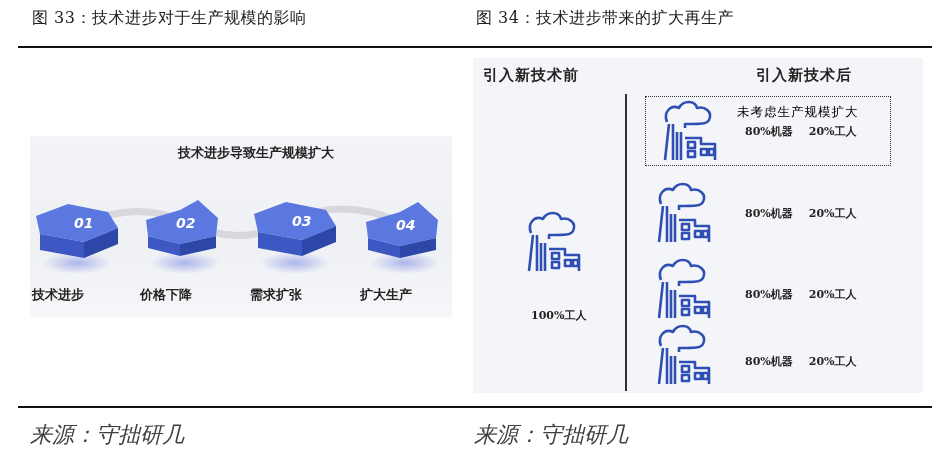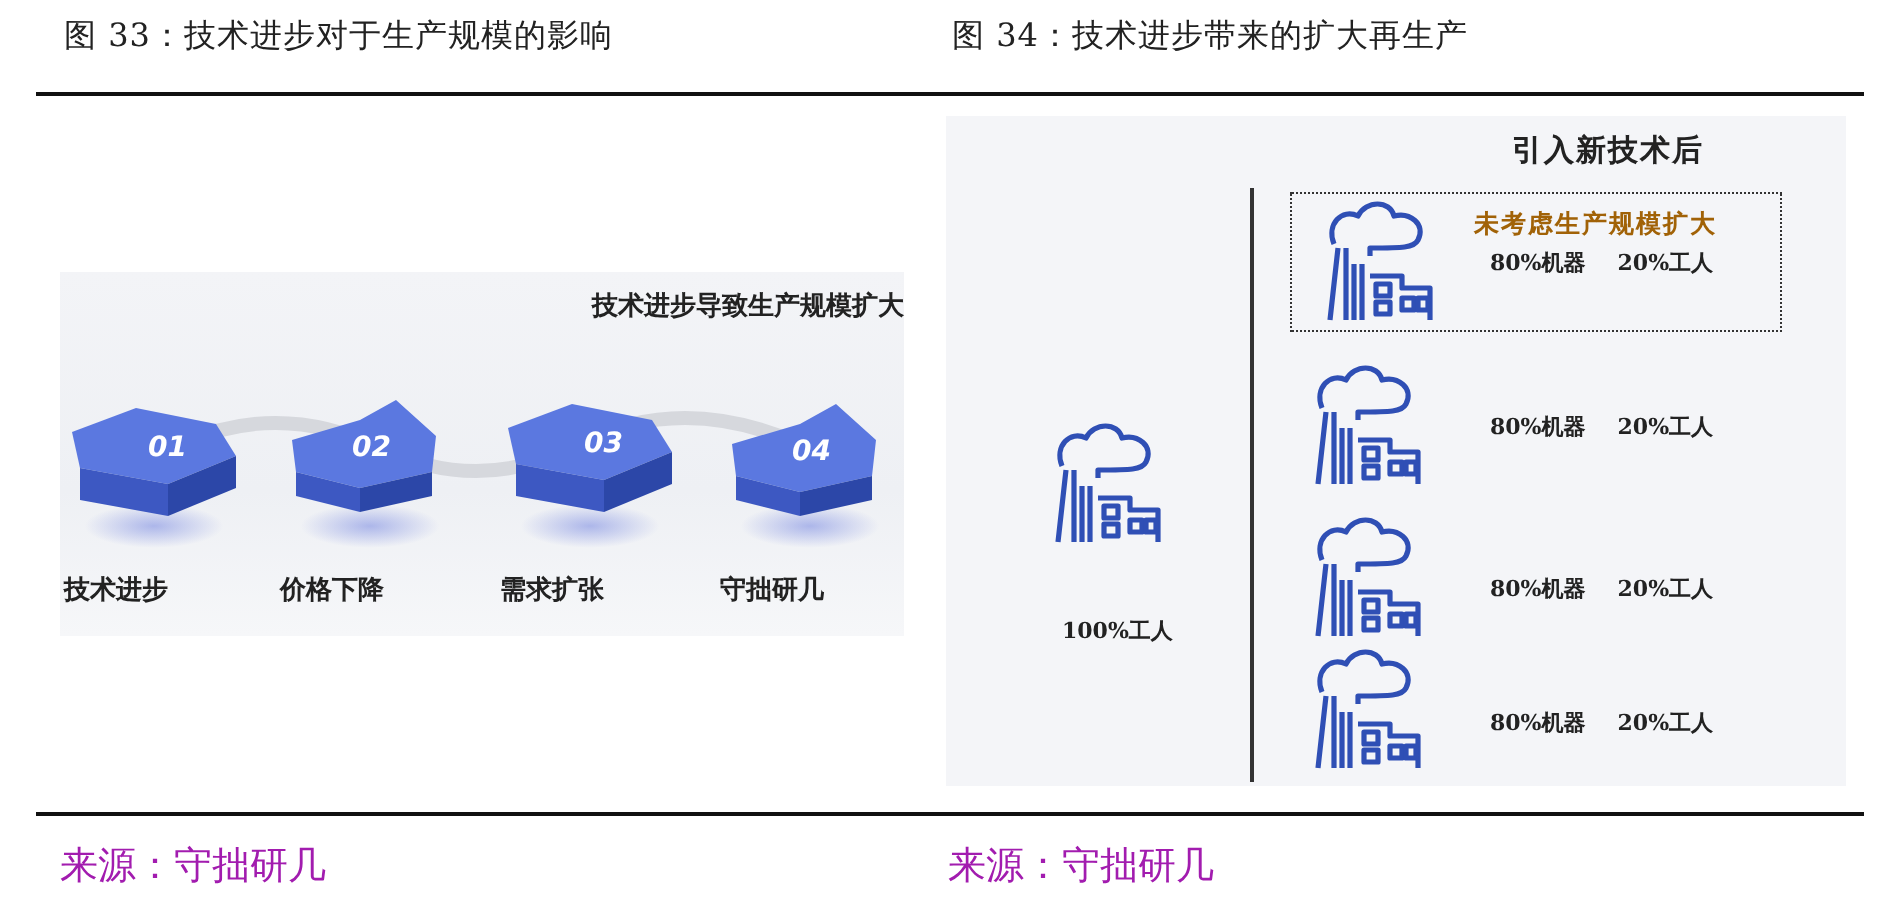--- a/index.html
+++ b/index.html
@@ -1,42 +1,42 @@
 <!DOCTYPE html>
 <html><head>
 <meta charset="utf-8">
 <style>
   html, body { margin: 0; padding: 0; background: #ffffff; }
   body { width: 950px; height: 460px; position: relative; overflow: hidden;
          font-family: "DejaVu Serif", "Liberation Serif", serif; color: #1a1a1a; }
   .fig-title { position: absolute; top: 8px; font-size: 16px; letter-spacing: 0.5px; color: #222; }
   .rule { position: absolute; height: 2px; background: #111; }
-  .source { position: absolute; top: 420px; font-size: 19px; color: #a21caf; }
+  .source { position: absolute; top: 420px; font-size: 22px; color: #404040; font-style: italic; }
 
   
   .left-panel { position: absolute; left: 30px; top: 136px; width: 422px; height: 182px;
                 background: linear-gradient(180deg, #f3f4f7 0%, #eef0f4 60%, #f6f7f9 100%); }
-  .left-heading { position: absolute; top: 8px; left: 0; width: 100%; text-align: right;
+  .left-heading { position: absolute; top: 8px; left: 0; width: 100%; text-align: center;
                   font-size: 13px; font-weight: bold; color: #222; padding-left: 30px; box-sizing: border-box; }
   .connector { position: absolute; left: 40px; top: 66px; width: 350px; height: 40px; }
   .step { position: absolute; top: 58px; width: 90px; height: 80px; }
   .step svg { position: absolute; left: 0; top: 0; }
   .step-glow { position: absolute; left: 10px; top: 58px; width: 70px; height: 22px; border-radius: 50%;
                background: radial-gradient(ellipse at center, rgba(90,110,220,0.45) 0%, rgba(90,110,220,0) 70%); }
   .step-label { position: absolute; top: 150px; width: 90px; text-align: left; font-size: 13px; font-weight: bold; color: #222; }
 
   
   .right-panel { position: absolute; left: 473px; top: 58px; width: 450px; height: 335px; background: #f4f5f8; }
   .rp-head { position: absolute; top: 8px; font-size: 15px; font-weight: bold; color: #222; letter-spacing: 1px; }
   .divider { position: absolute; left: 152px; top: 36px; width: 2px; height: 297px; background: #333; }
   .dash-box { position: absolute; left: 172px; top: 38px; width: 246px; height: 70px; border: 1.5px dotted #333; box-sizing: border-box; }
   .factory { position: absolute; width: 60px; height: 62px; }
   .row-text { position: absolute; font-size: 11px; font-weight: bold; color: #222; white-space: nowrap; }
   .row-text span + span { margin-left: 16px; }
-  .red-note { position: absolute; font-size: 12.5px; font-weight: bold; color: #a16207; letter-spacing: 1px; }
+  .red-note { position: absolute; font-size: 12.5px; font-weight: normal; color: #000000; letter-spacing: 1px; }
 </style>
 </head>
 <body>
 
 <div class="fig-title" style="left:32px;">图 33：技术进步对于生产规模的影响</div>
 <div class="fig-title" style="left:476px;text-align:center;">图 34：技术进步带来的扩大再生产</div>
 <div class="rule" style="left:18px; top:46px; width:456px;"></div>
 <div class="rule" style="left:474px; top:46px; width:458px;"></div>
 
 <div class="left-panel">
@@ -81,24 +81,25 @@
 
   <div class="step" style="left:330px;">
     <div class="step-glow"></div>
     <svg width="90" height="70" viewBox="0 0 90 70">
       <polygon points="6,28 40,18 58,8 78,26 76,44 40,52 8,44" fill="#5b78e0"></polygon>
       <polygon points="8,44 40,52 40,64 8,56" fill="#3d58c2"></polygon>
       <polygon points="40,52 76,44 76,56 40,64" fill="#2c47a8"></polygon>
       <text x="36" y="36" fill="#ffffff" font-size="14" font-weight="bold" font-style="italic" font-family="DejaVu Sans, sans-serif">04</text>
     </svg>
   </div>
-  <div class="step-label" style="left:330px;">守拙研几</div>
+  <div class="step-label" style="left:330px;">扩大生产</div>
 </div>
 
 <div class="right-panel">
+  <div class="rp-head" style="left:10px;">引入新技术前</div>
   <div class="rp-head" style="left:283px;">引入新技术后</div>
   <div class="divider"></div>
 
   <svg class="factory" style="left:52px; top:153px;" viewBox="0 0 60 62">
     <g fill="none" stroke="#2f4fb5" stroke-width="2.6" stroke-linejoin="round">
       <path d="M6 22 C2 12 10 4 18 8 C22 0 34 0 36 8 C44 6 52 12 48 20 C46 24 40 24 24 24 L24 28"></path>
       <path d="M8 24 L4 60 M12 24 L12 60"></path>
       <path d="M16 32 L16 60 M20 32 L20 60"></path>
       <path d="M24 38 L40 38 L40 44 L54 44 L54 60"></path>
       <rect x="27" y="42" width="7" height="6"></rect>

